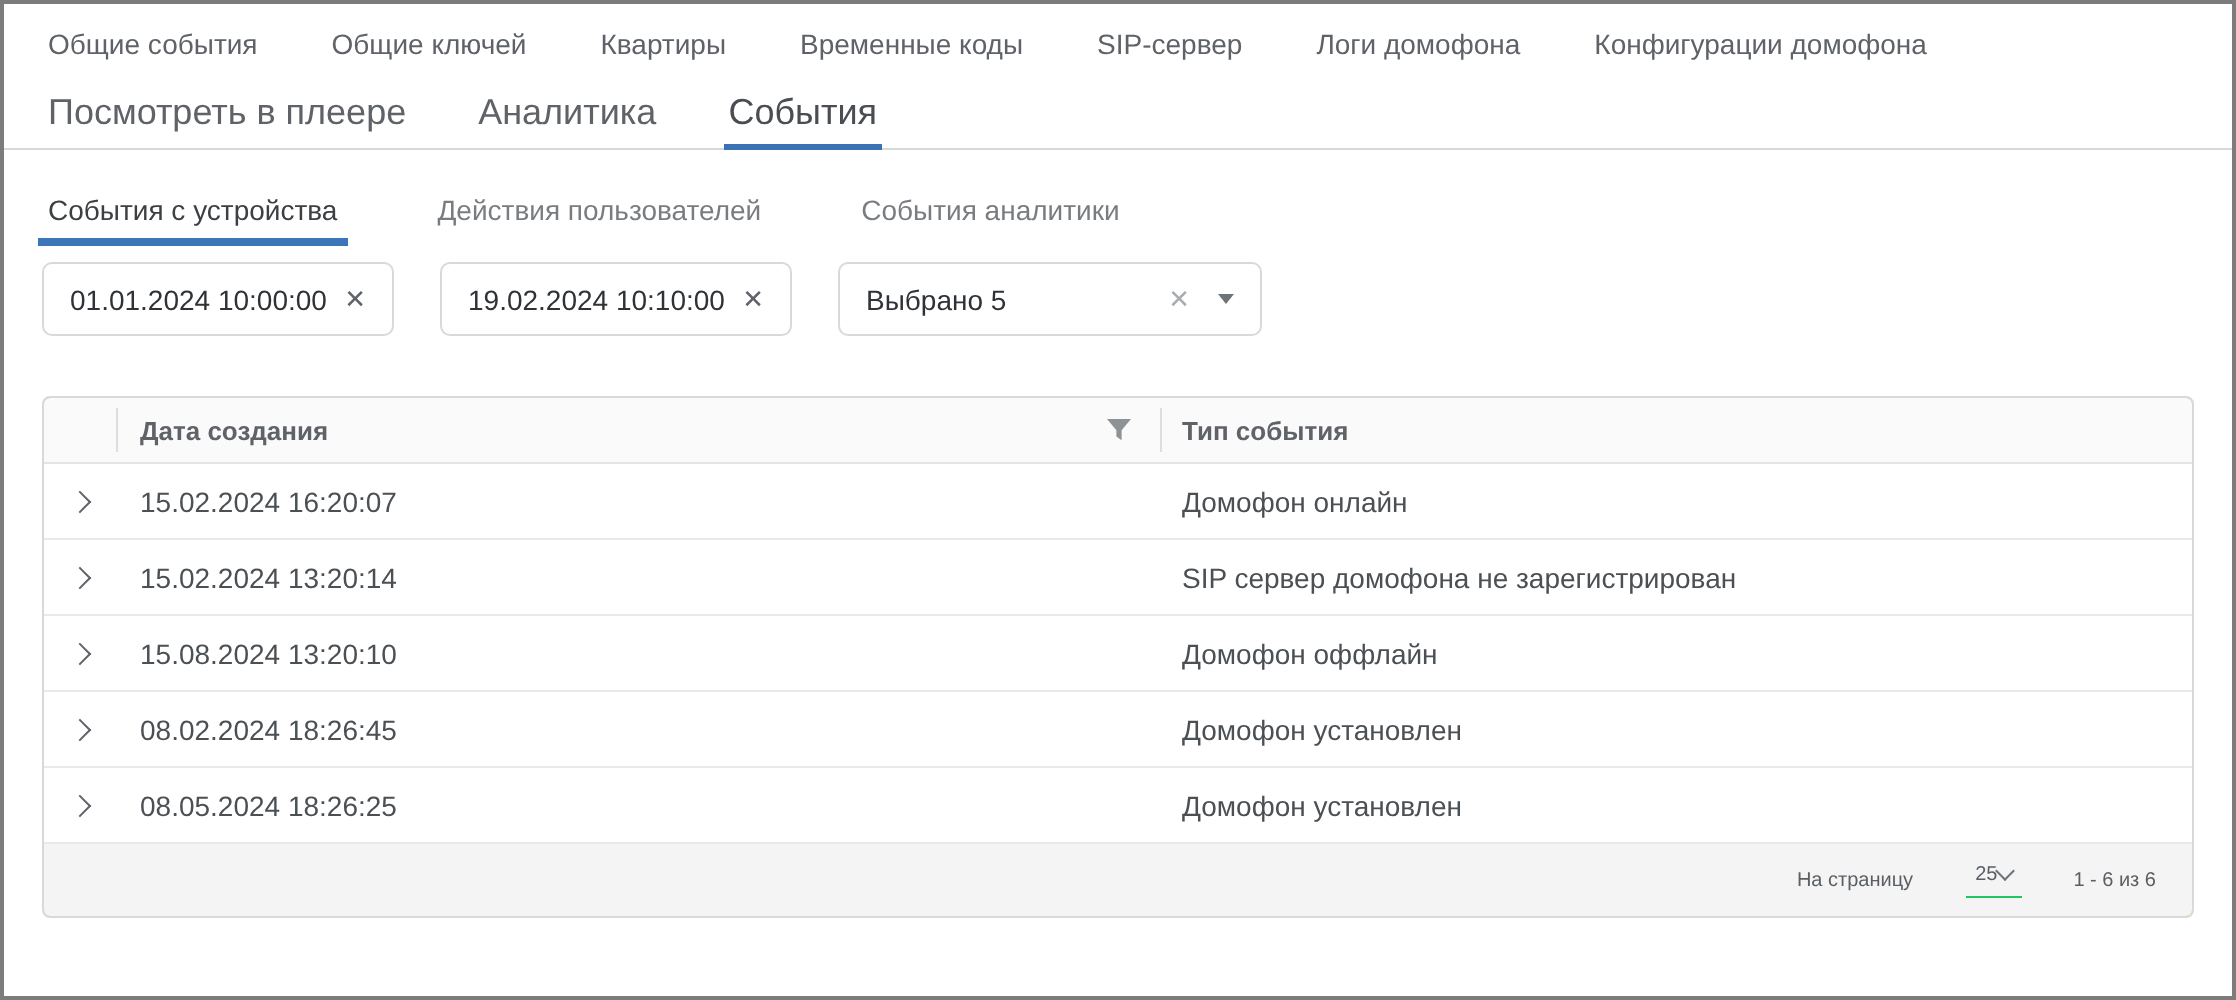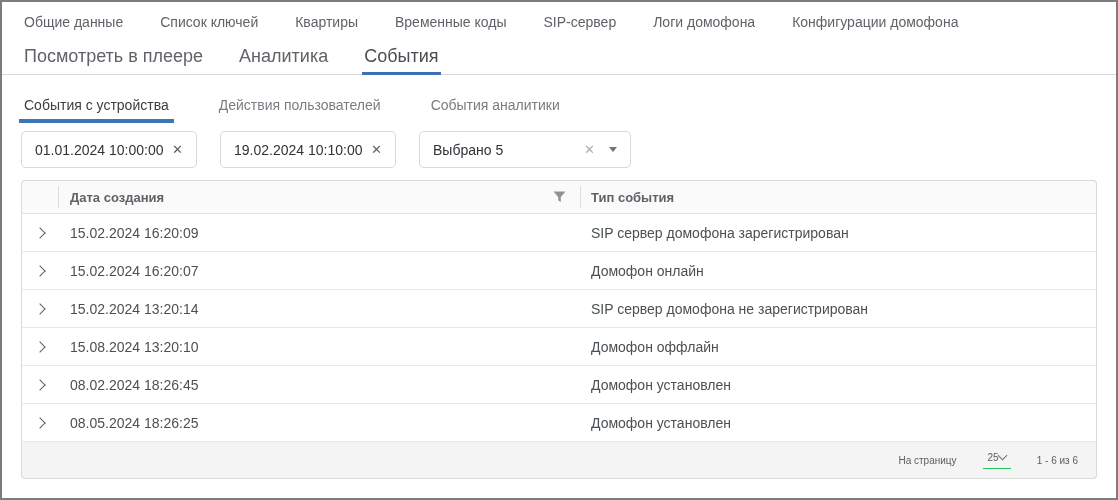--- a/index.html
+++ b/index.html
@@ -70,21 +70,21 @@
   .filter-box.select .clear-btn { color:#a8adb2; margin-left:auto; }
   .caret-down {
     width:0; height:0; margin-left:14px; cursor:pointer;
     border-left:4.5px solid transparent;
     border-right:4.5px solid transparent;
     border-top:5px solid #6f7479;
   }
 
   
   .table {
-    margin:12px 19px 0 19px;
+    margin:30px 19px 0 19px;
     border:1px solid #d9d9d9; border-radius:4px;
     overflow:hidden; background:#eab308;
   }
   .thead {
     height:33px; background:#fafafa;
     display:flex; align-items:center;
     border-bottom:1px solid #e4e4e4;
     font-size:13px; font-weight:700; color:#5f6368;
   }
   .hcol-exp { width:36px; flex:none; height:100%; }
@@ -133,22 +133,22 @@
     border-right:1.5px solid #6f7479; border-bottom:1.5px solid #6f7479;
     transform:rotate(45deg);
   }
 </style>
 </head>
 <body>
 
 <div class="screen">
 
   <div class="tabs-row1">
-    <div class="tab1">Общие данные</div>
-    <div class="tab1">Список ключей</div>
+    <div class="tab1">Общие события</div>
+    <div class="tab1">Общие ключей</div>
     <div class="tab1">Квартиры</div>
     <div class="tab1">Временные коды</div>
     <div class="tab1">SIP-сервер</div>
     <div class="tab1">Логи домофона</div>
     <div class="tab1">Конфигурации домофона</div>
   </div>
 
   <div class="tabs-row2">
     <div class="tab2">Посмотреть в плеере</div>
     <div class="tab2">Аналитика</div>
@@ -189,27 +189,20 @@
       </div>
       <div class="hcol-type">
         <span>Тип события</span>
       </div>
     </div>
 
     <div class="trow">
       <div class="cell-exp">
           <span class="chev-right"></span>
         </div>
-      <div class="cell-date">15.02.2024 16:20:09</div>
-      <div class="cell-type">SIP сервер домофона зарегистрирован</div>
-    </div>
-    <div class="trow">
-      <div class="cell-exp">
-          <span class="chev-right"></span>
-        </div>
       <div class="cell-date">15.02.2024 16:20:07</div>
       <div class="cell-type">Домофон онлайн</div>
     </div>
     <div class="trow">
       <div class="cell-exp">
           <span class="chev-right"></span>
         </div>
       <div class="cell-date">15.02.2024 13:20:14</div>
       <div class="cell-type">SIP сервер домофона не зарегистрирован</div>
     </div>

